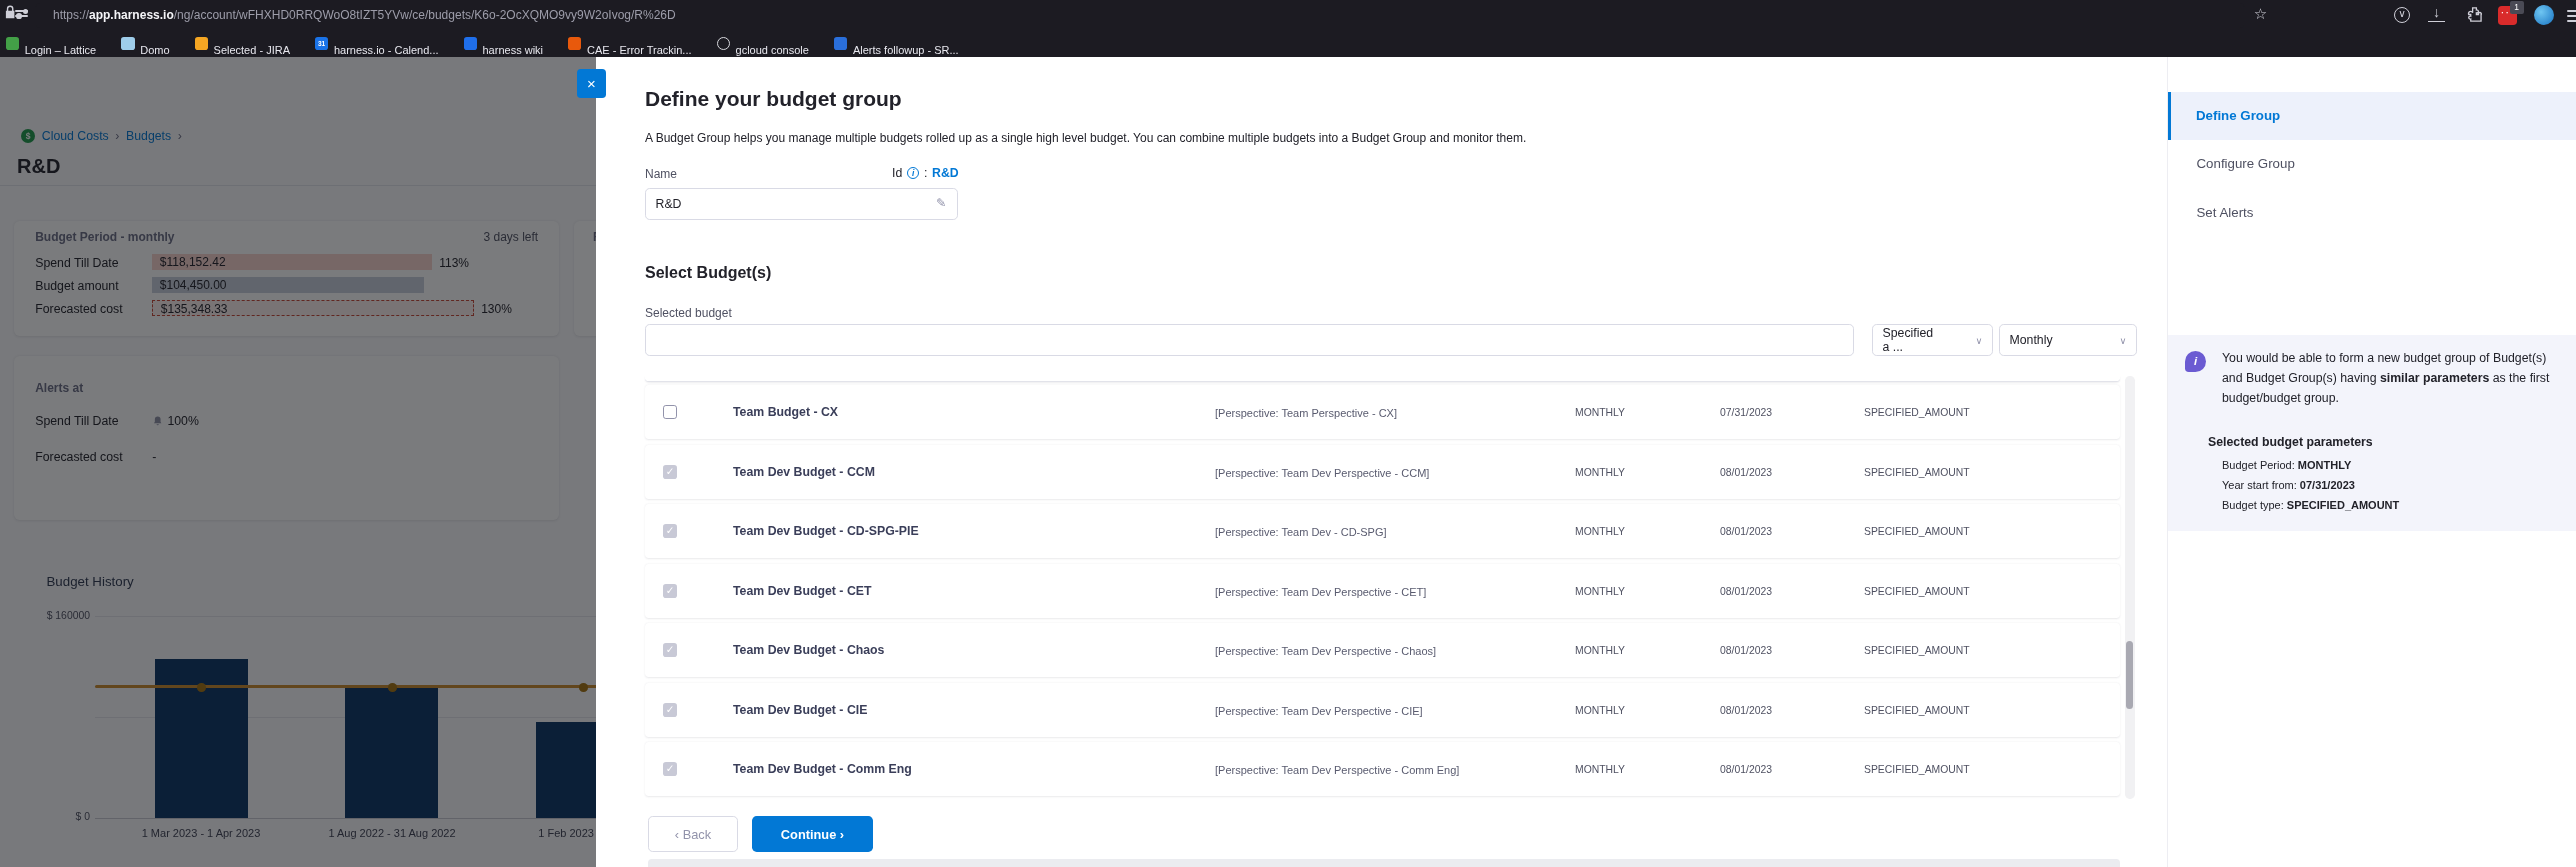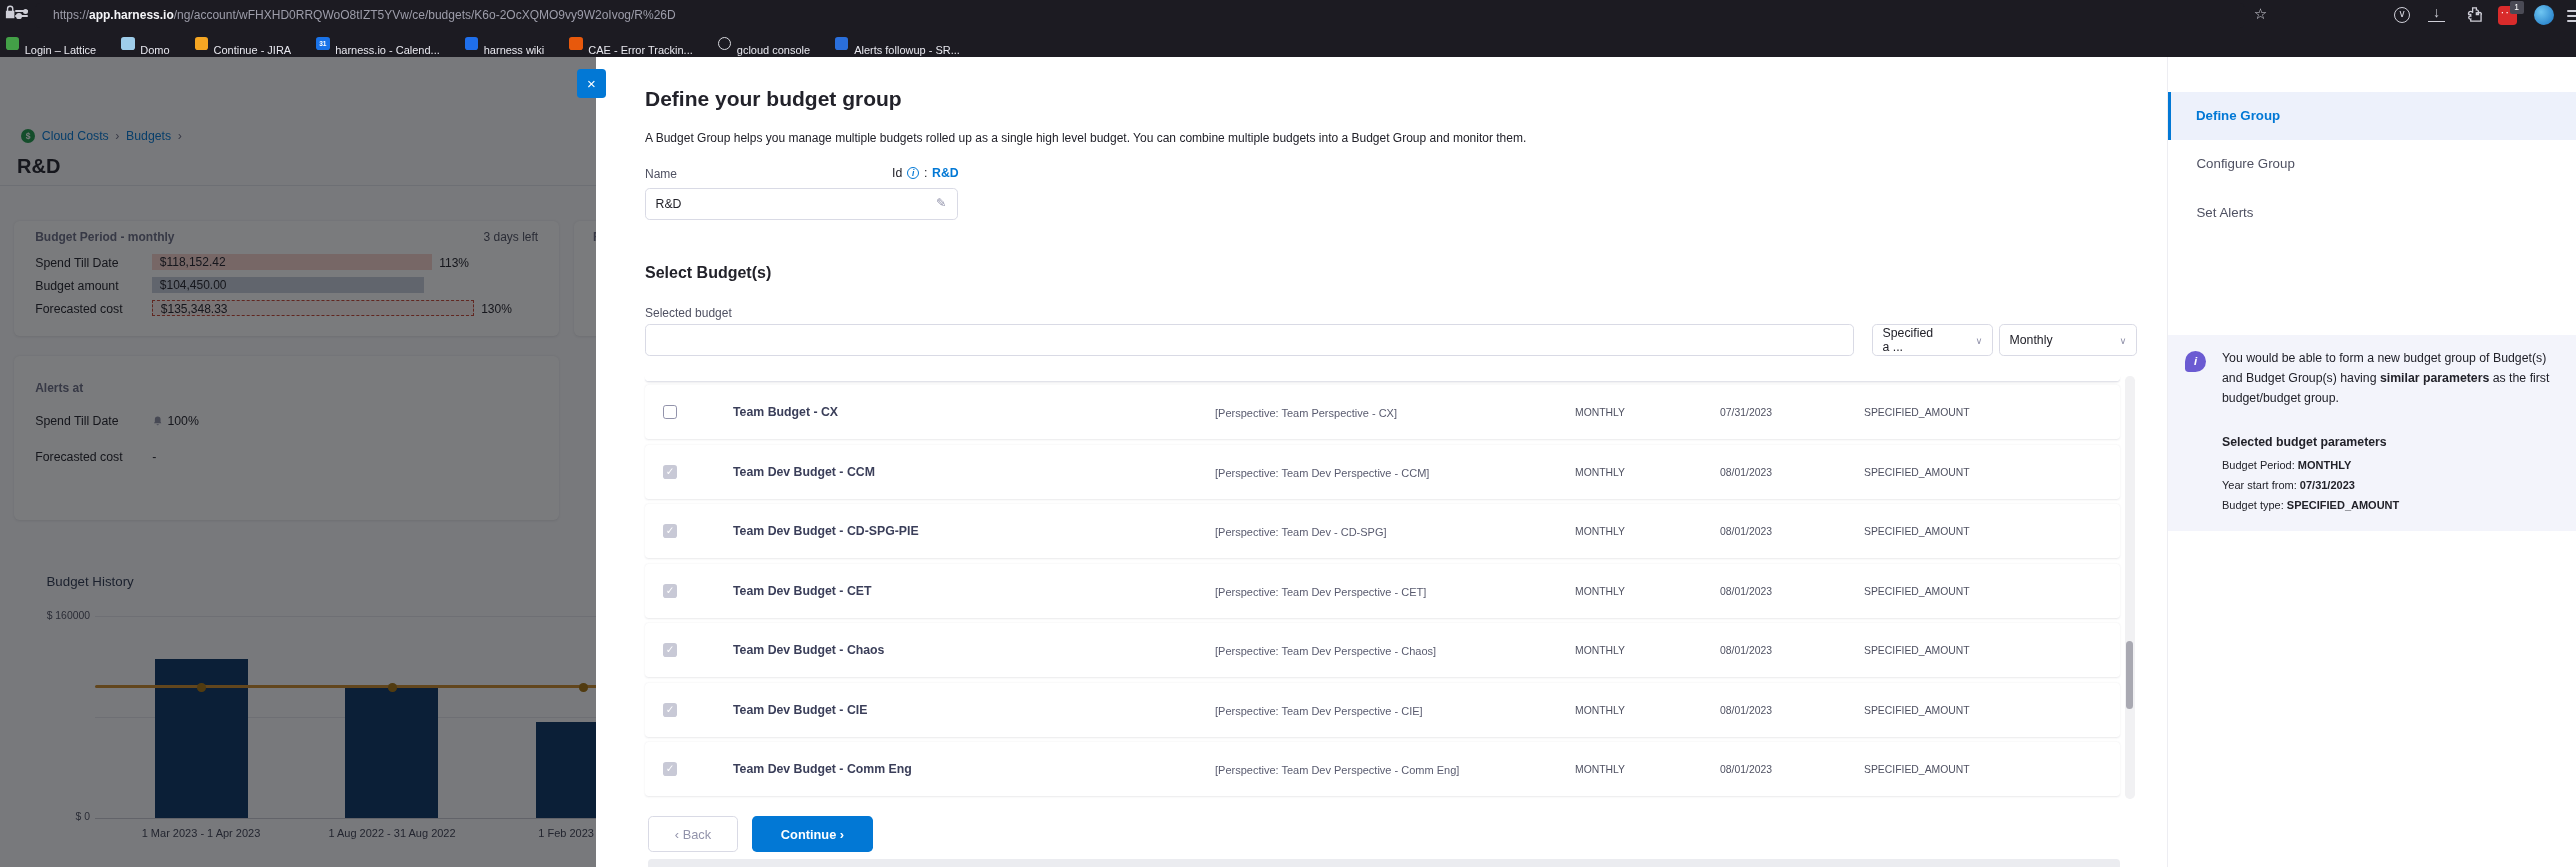--- a/index.html
+++ b/index.html
@@ -91,21 +91,21 @@
   .foot-strip { position:absolute; left:52px; top:802px; width:1472px; height:7.6px; background:#ebecf0; border-radius:3.8px 3.8px 0 0; }
 
   
   .rpanel { position:absolute; left:2167px; top:57px; width:409px; height:811px; background:#fff; z-index:30; border-left:0.9px solid #ededf2;}
   .step { position:absolute; left:0; width:100%; height:48px; font-size:13.3px; color:#4f5162; line-height:48px; padding-left:28.5px; cursor:pointer; }
   .step.active { background:#edf1fb; color:#0278d5; font-weight:bold; border-left:3.8px solid #0278d5; padding-left:25px; }
   .info-panel { position:absolute; left:0; top:278px; width:100%; height:196px; background:#f3f4fb; }
   .ip-icon { position:absolute; left:17px; top:16px; width:21px; height:21px; border-radius:50% 50% 50% 3.8px; background:#6b5bd2;
              color:#fff; font-size:11.4px; font-style:italic; font-weight:bold; text-align:center; line-height:21px; }
   .ip-text { position:absolute; left:54px; top:13.3px; width:334px; font-size:12.3px; line-height:20px; color:#22222a; }
-  .ip-params-title { position:absolute; left:54px; top:100px; font-size:12.3px; font-weight:bold; color:#22222a; }
+  .ip-params-title { position:absolute; left:40px; top:100px; font-size:12.3px; font-weight:bold; color:#22222a; }
   .ip-param { position:absolute; left:54px; font-size:11px; color:#22222a; }
   .ip-param b { font-weight:bold; }
 </style>
 </head>
 <body>
 
 <div class="screen">
 
   <div class="chrome">
     <div class="urlrow">
@@ -147,21 +147,21 @@
     <span class="lbl">Login – Lattice</span>
   </div>
 
   <div class="bm">
     <span class="fav" style="background: rgb(158, 205, 234);"></span>
     <span class="lbl">Domo</span>
   </div>
 
   <div class="bm">
     <span class="fav" style="background: rgb(245, 166, 35);"></span>
-    <span class="lbl">Continue - JIRA</span>
+    <span class="lbl">Selected - JIRA</span>
   </div>
 
   <div class="bm">
     <span class="fav" style="background: rgb(26, 115, 232);">31</span>
     <span class="lbl">harness.io - Calend...</span>
   </div>
 
   <div class="bm">
     <span class="fav" style="background: rgb(31, 111, 235);"></span>
     <span class="lbl">harness wiki</span>

